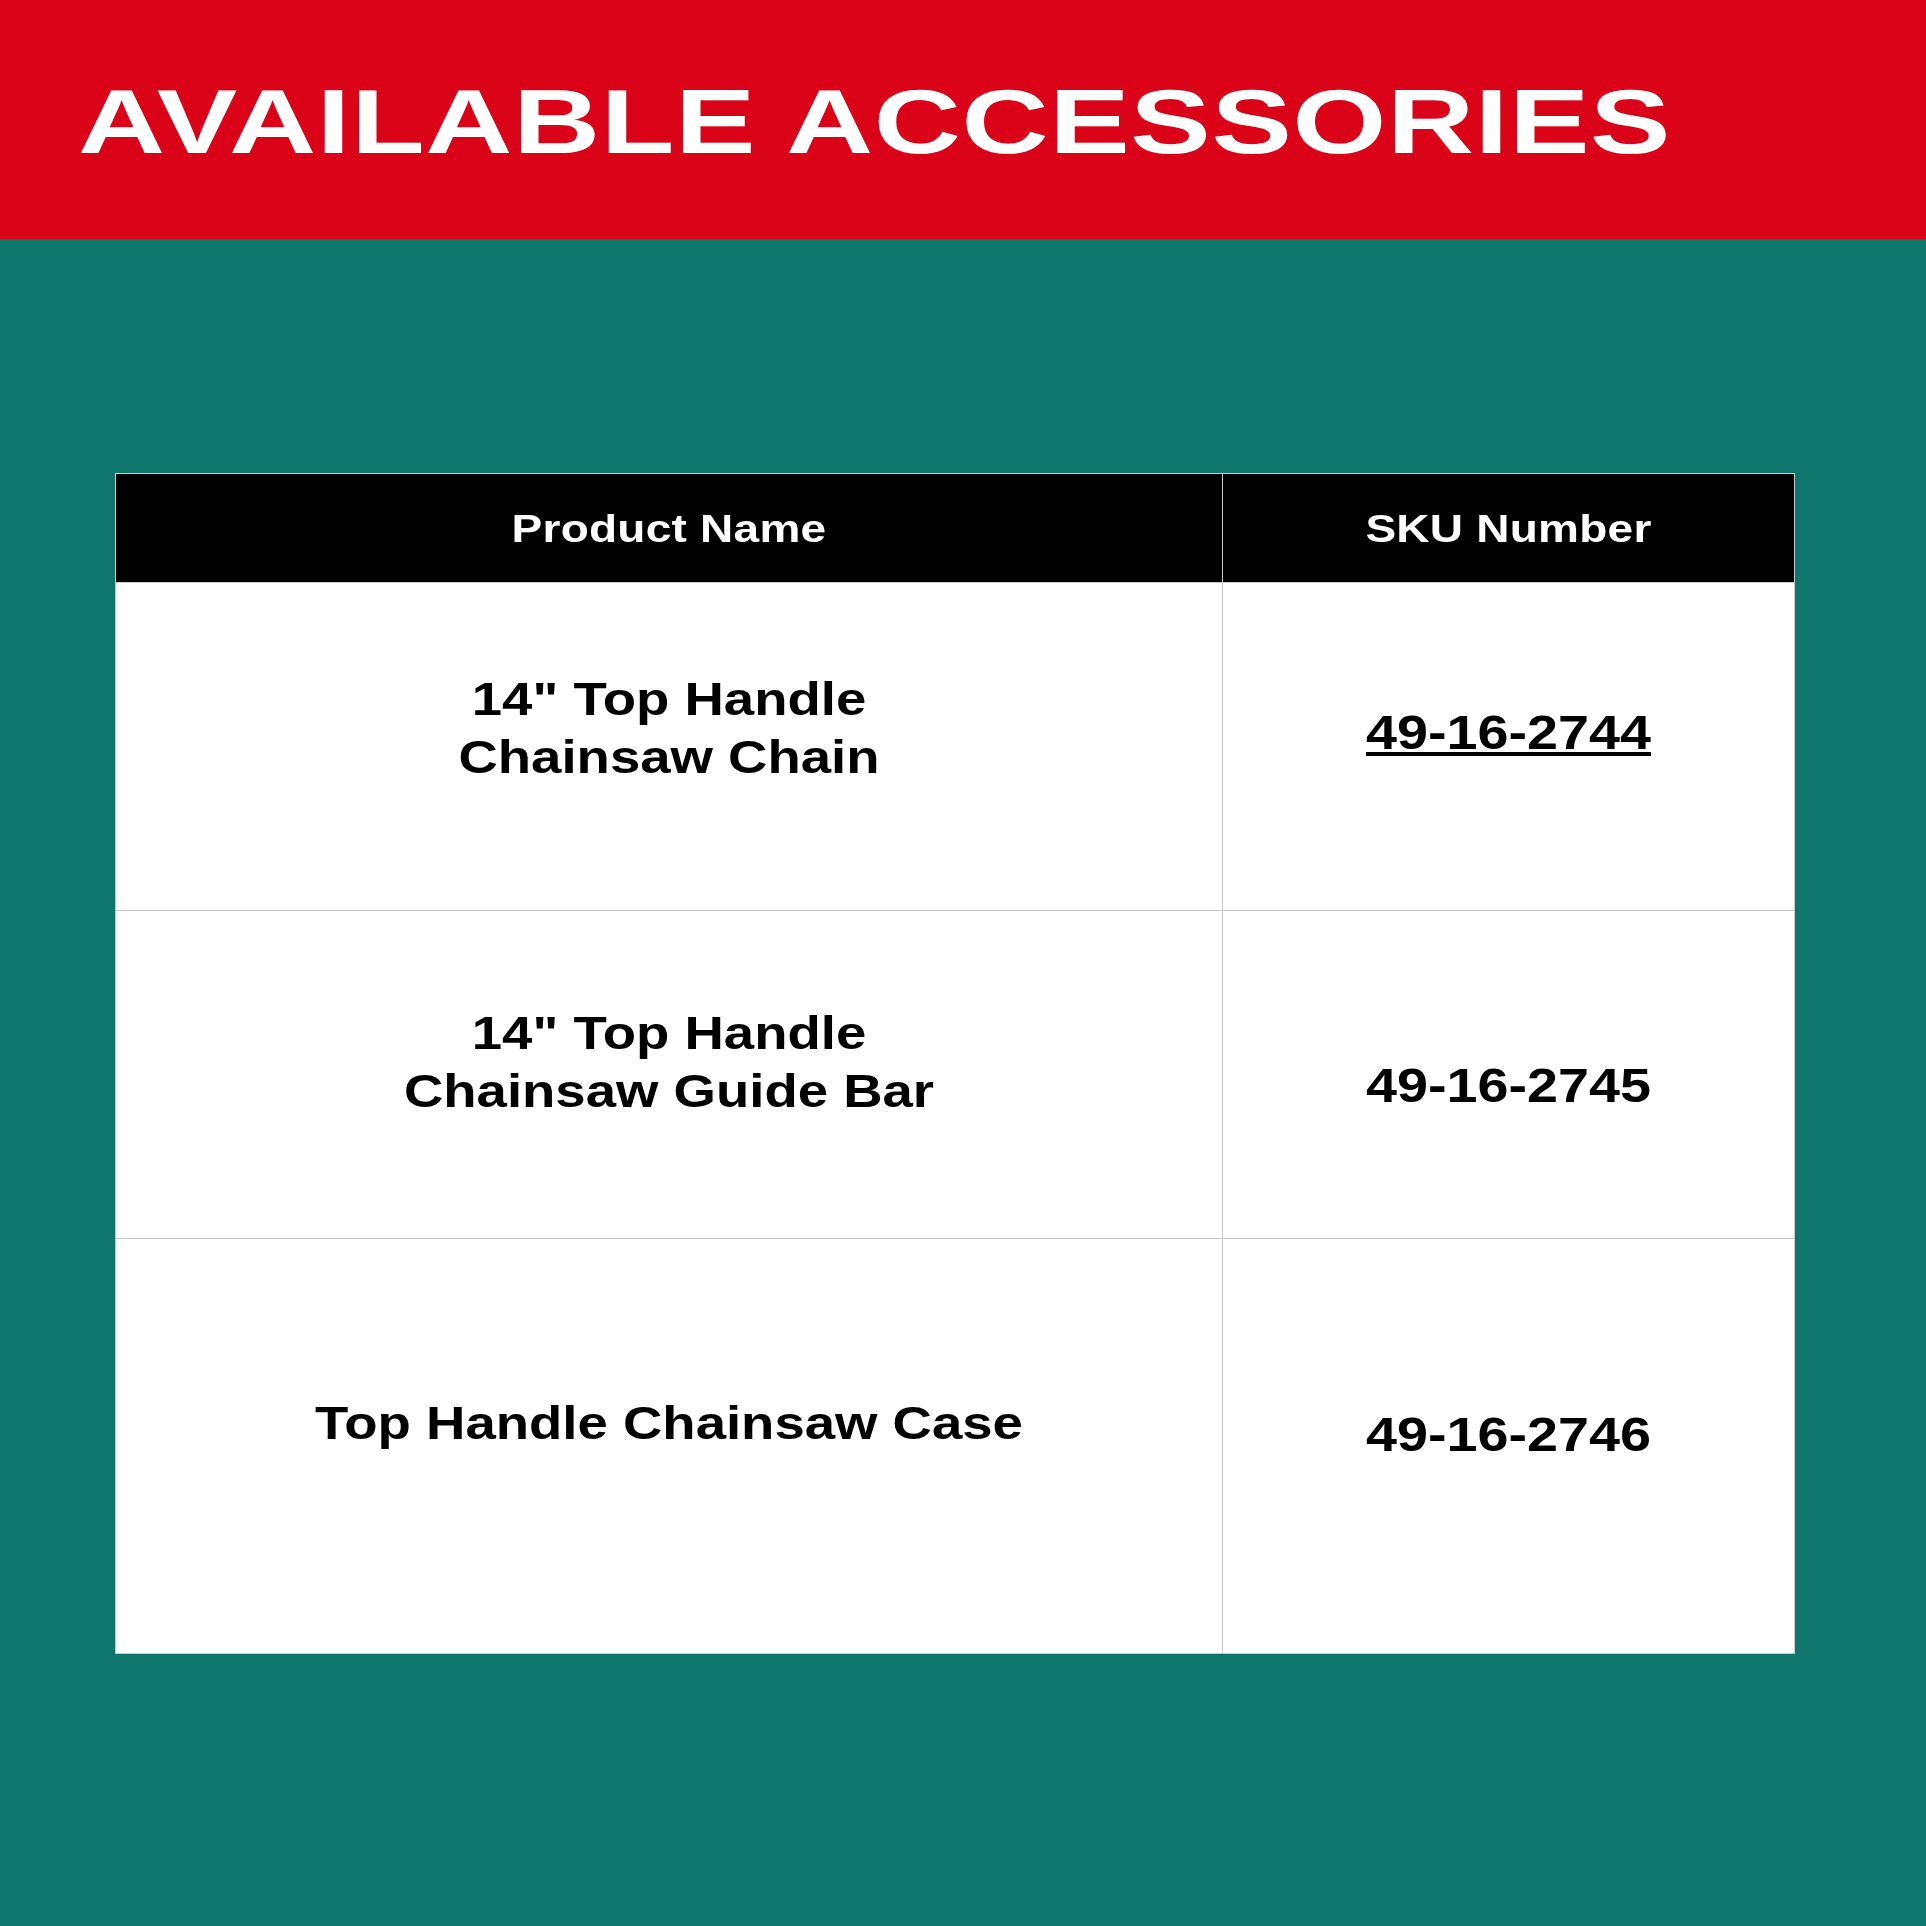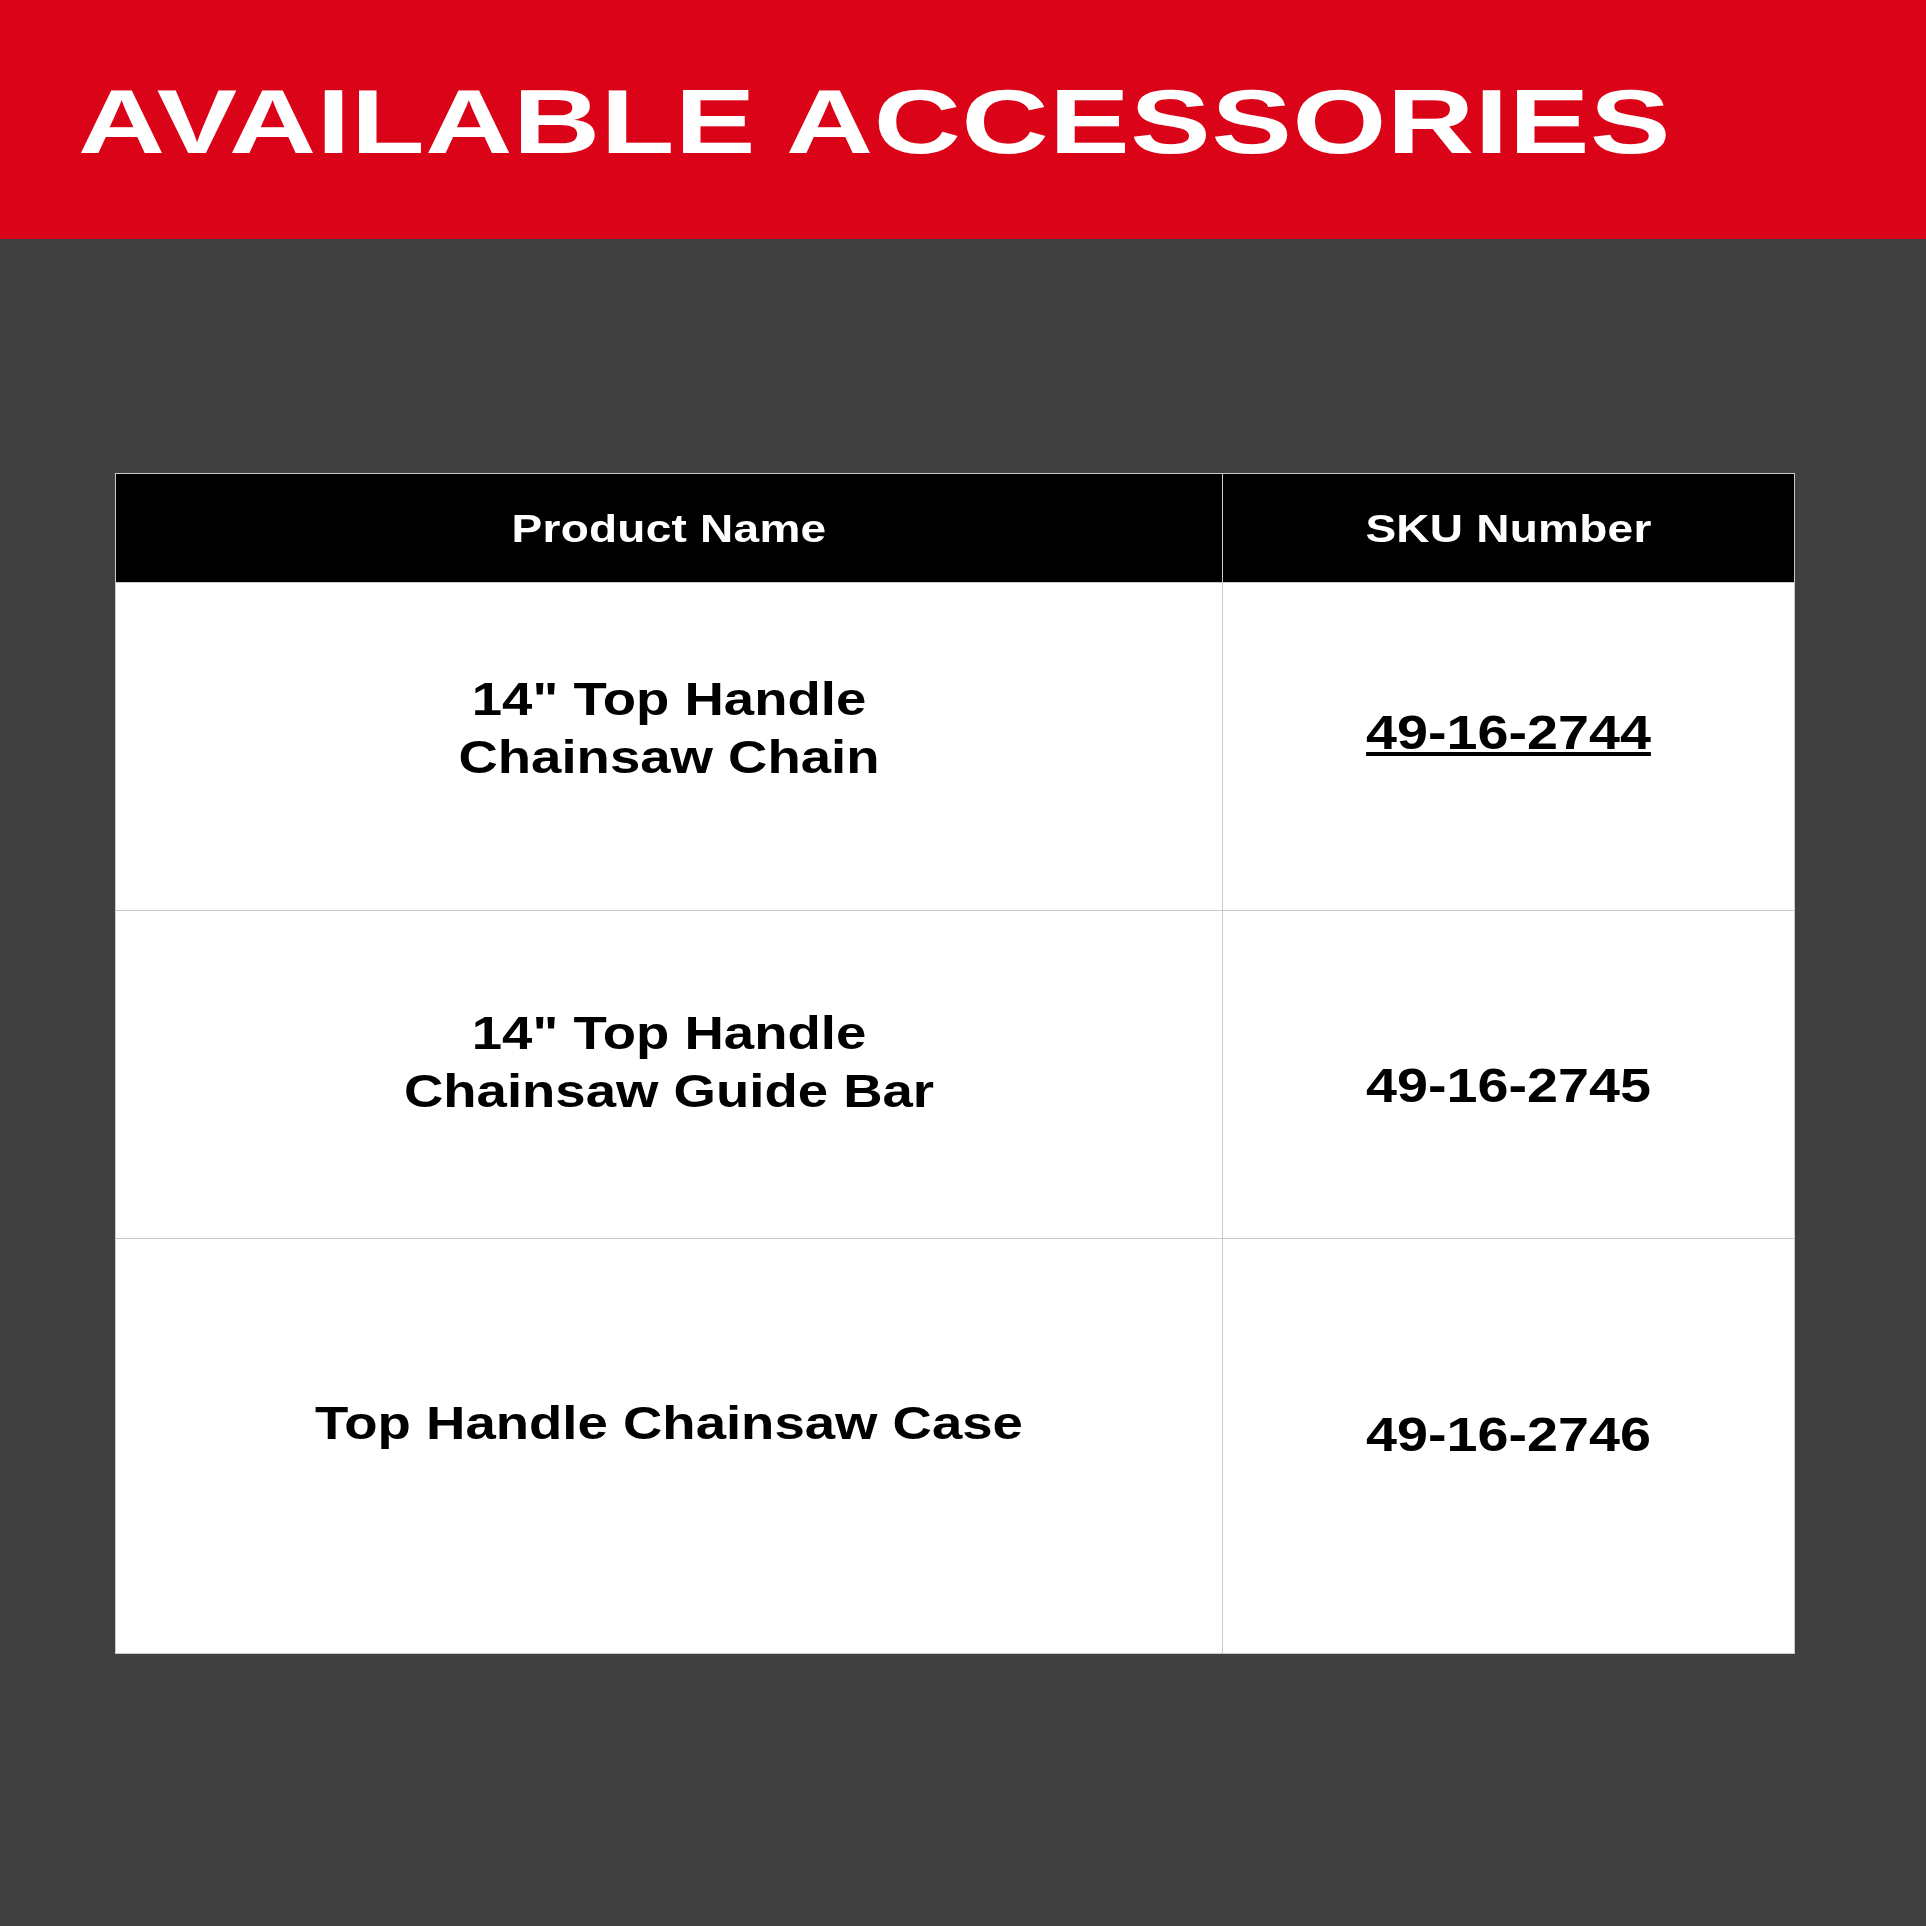--- a/index.html
+++ b/index.html
@@ -12,21 +12,21 @@
     height: 1926px;
     font-family: "Liberation Sans", "DejaVu Sans", sans-serif;
     overflow: hidden;
   }
 
   
   #page {
     position: relative;
     width: 1926px;
     height: 1926px;
-    background: #404040;
+    background: #0f766e;
   }
 
   
   .header-band {
     position: absolute;
     left: 0;
     top: 0;
     width: 1926px;
     height: 239px;
     background: #db0318;

